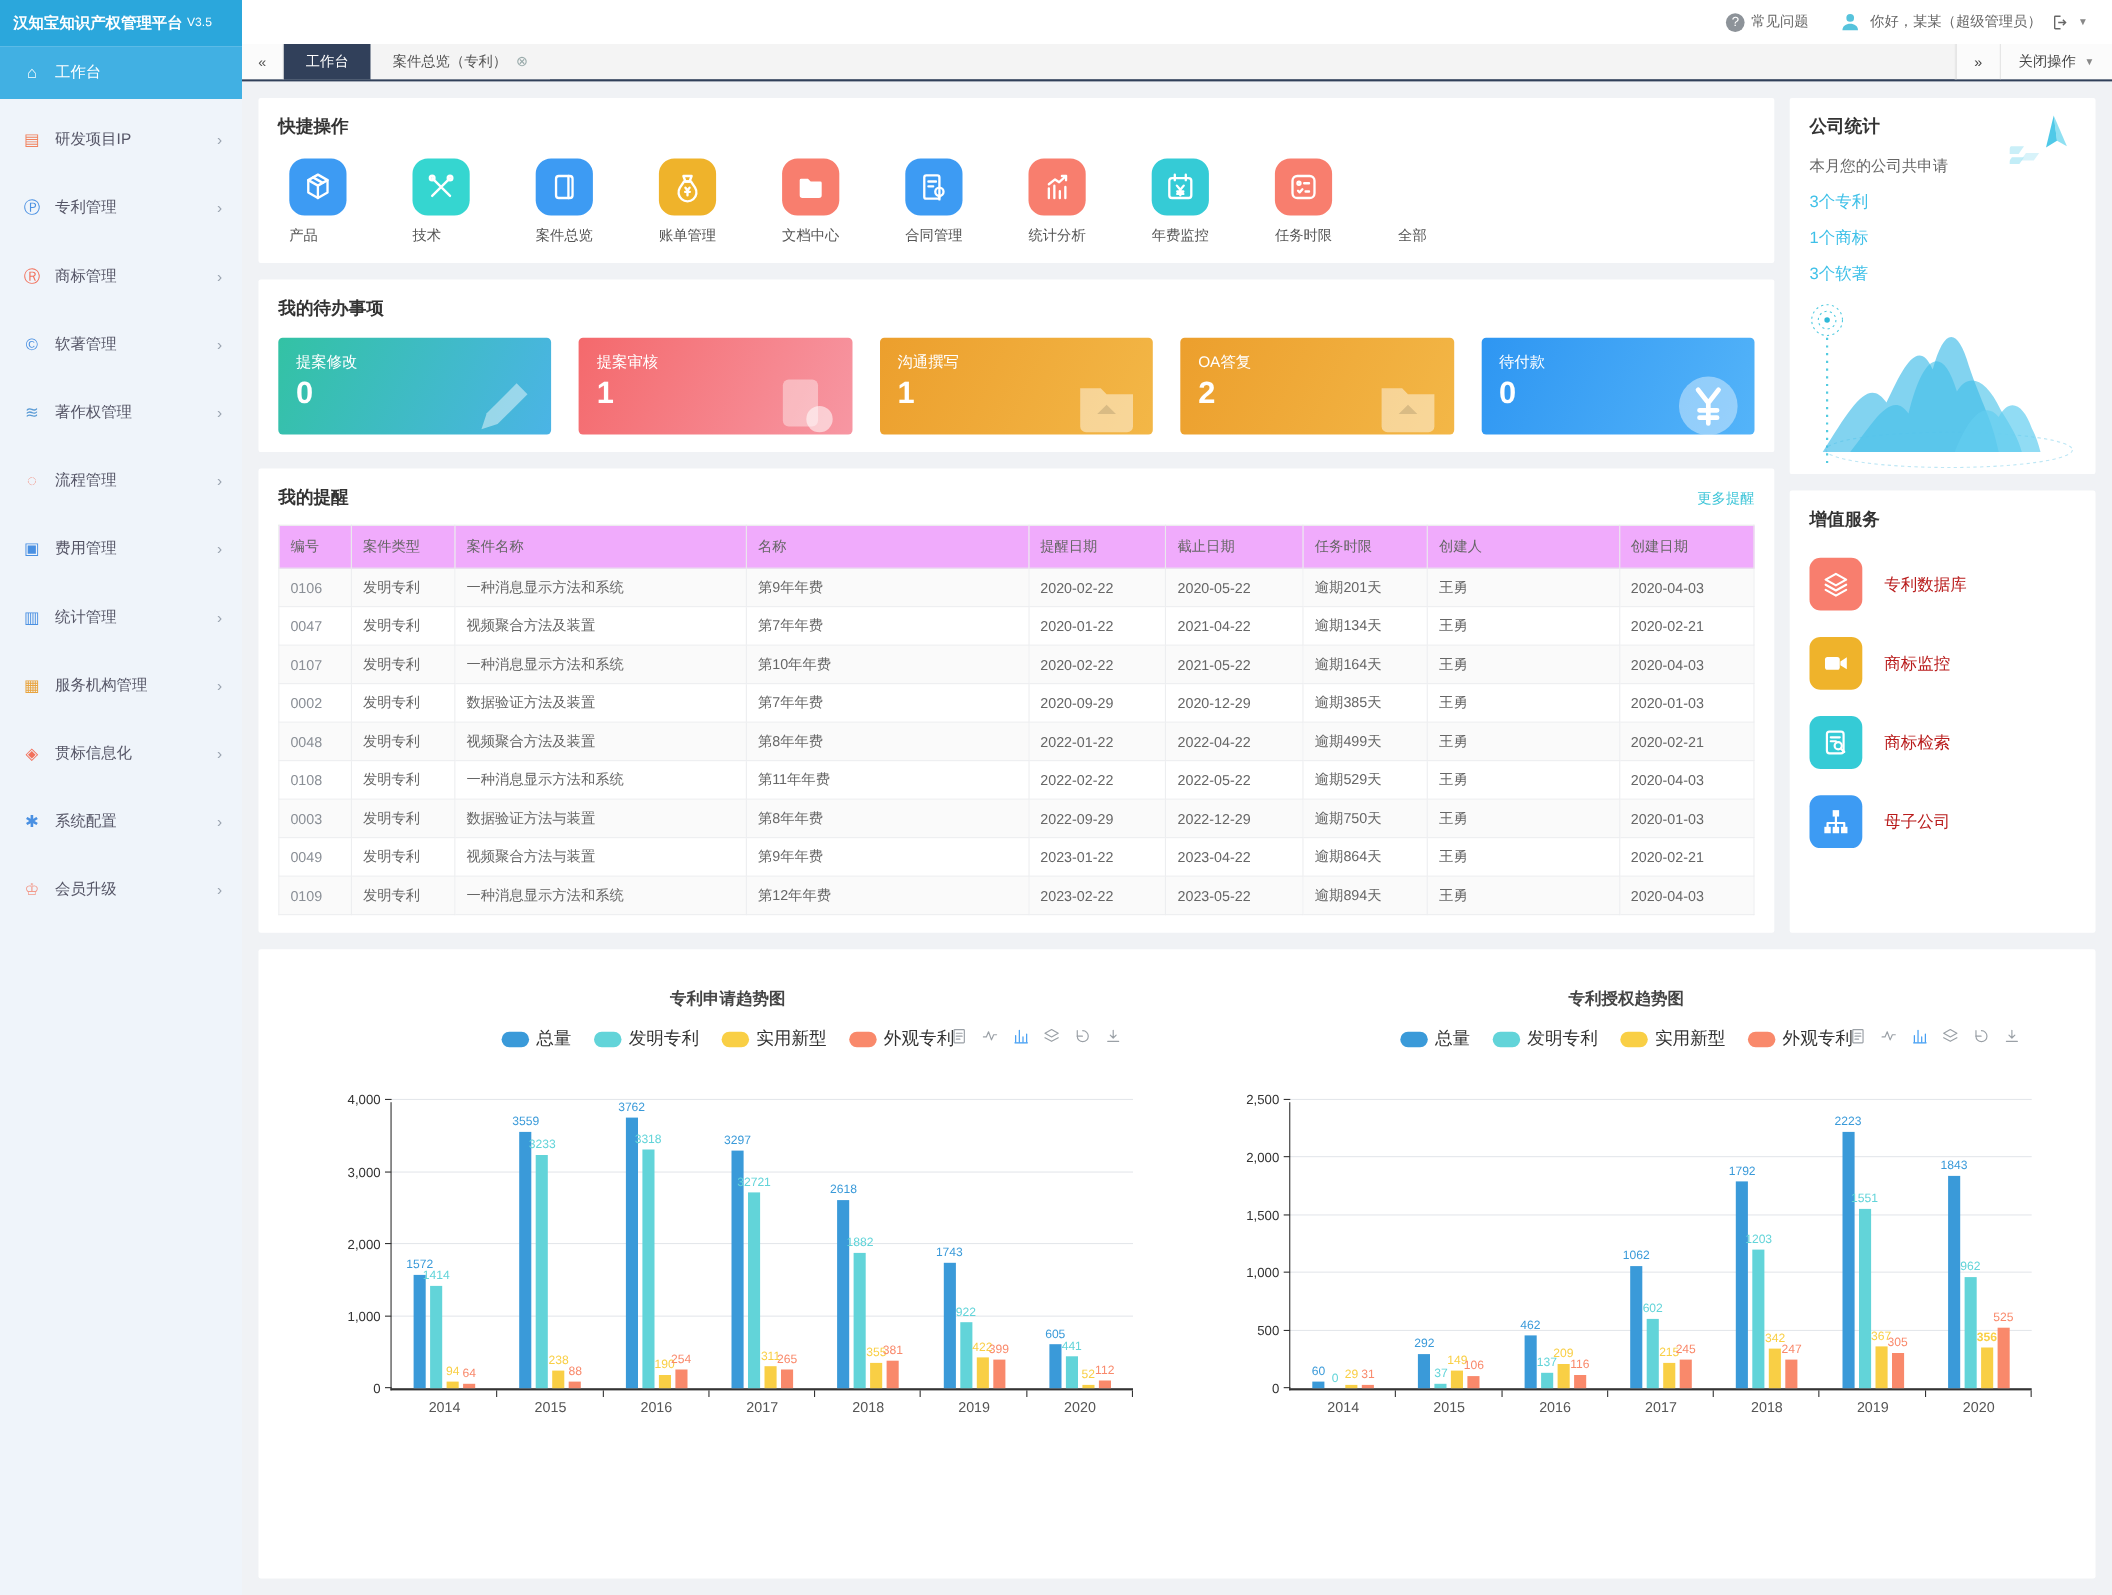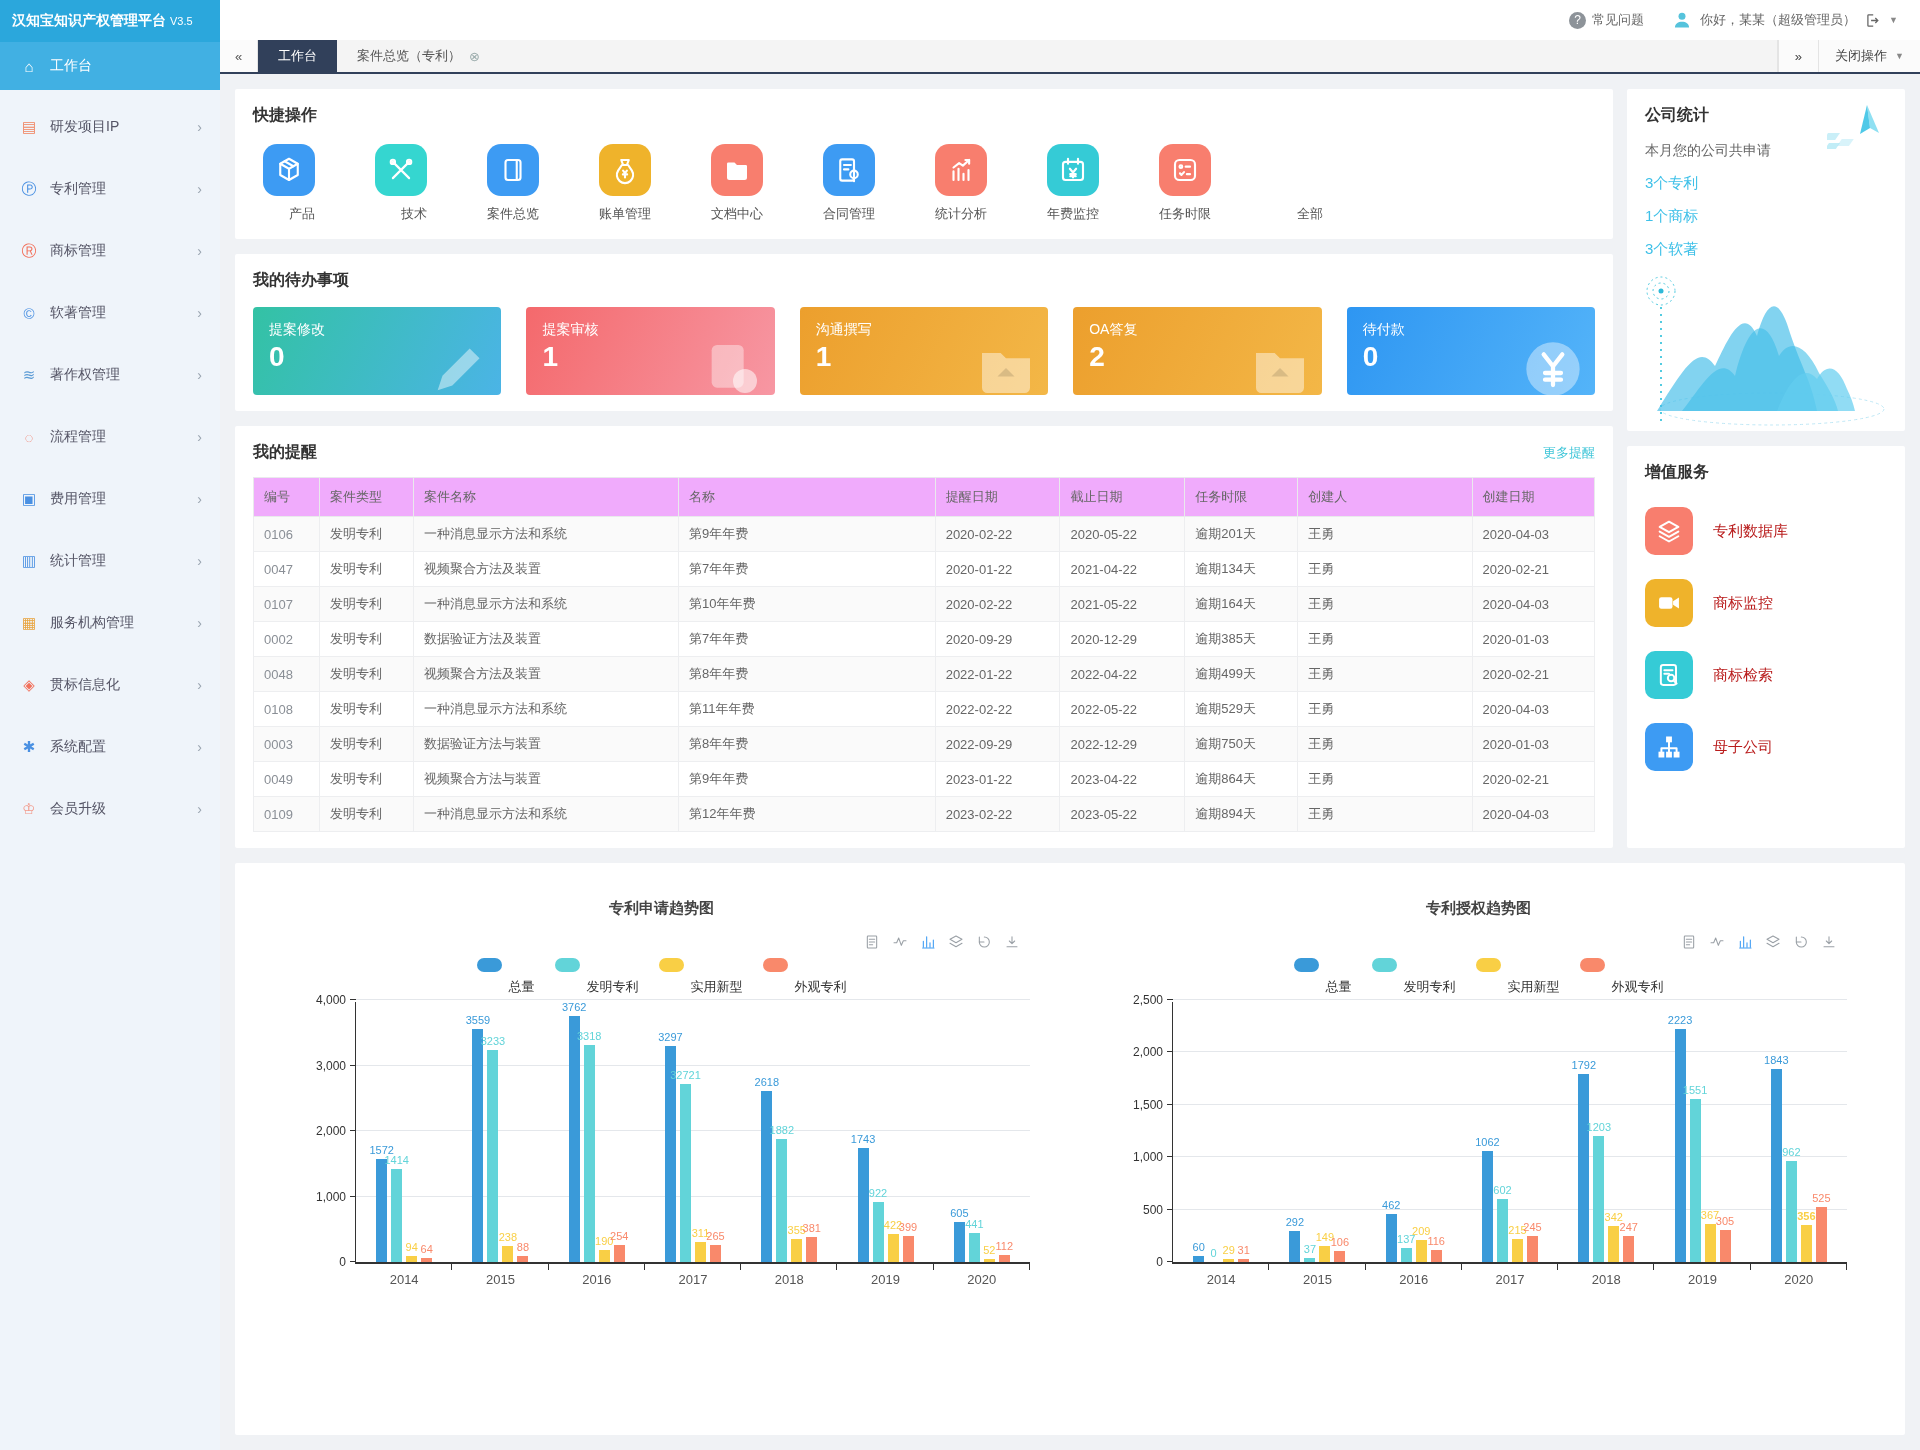--- a/index.html
+++ b/index.html
@@ -48,21 +48,21 @@
   .upper { display:flex; gap:14px; }
   .left-stack { flex:1; display:flex; flex-direction:column; gap:15px; min-width:0; }
   .right-stack { width:278px; flex:none; display:flex; flex-direction:column; gap:15px; }
   .card { background:#fff; border-radius:2px; padding:16px 18px; }
   .card-title { font-size:16px; color:#333; font-weight:bold; }
   .title-row { display:flex; align-items:center; justify-content:space-between; }
   .more-link { color:#3EC5D8; font-size:13px; cursor:pointer; }
 
   
   .quick-row { display:flex; gap:60px; margin-top:18px; padding-left:10px; }
-  .quick-item { display:flex; flex-direction:column; align-items:flex-end; gap:9px; cursor:pointer; }
+  .quick-item { display:flex; flex-direction:column; align-items:flex-start; gap:9px; cursor:pointer; }
   .tile { width:52px; height:52px; border-radius:14px; display:flex; align-items:center; justify-content:center; }
   .tile svg { width:30px; height:30px; }
   .quick-label { font-size:13px; color:#555; }
 
   
   .todo-row { display:flex; gap:25px; margin-top:16px; }
   .todo-card { width:250px; height:88px; border-radius:4px; color:#fff; padding:14px 16px;
     position:relative; overflow:hidden; cursor:pointer; }
   .todo-label { font-size:14px; }
   .todo-count { font-size:28px; margin-top:2px; font-weight:bold; }
@@ -96,21 +96,21 @@
 
   
   .charts-card { flex:1; }
   .charts-row { display:flex; margin-top:6px; }
   .chart { flex:1; position:relative; padding:0 40px; }
   .chart-title { text-align:center; font-size:15px; font-weight:bold; color:#444; margin-top:14px; }
   .legend-row { position:relative; margin-top:16px; height:22px; }
   .legend { display:flex; justify-content:center; gap:20px; }
   .lg-item { display:flex; align-items:center; gap:7px; cursor:pointer; }
   .lg-swatch { width:25px; height:14px; border-radius:7px; }
-  .lg-label { font-size:13px; color:#333;margin-top:44px; }
+  .lg-label { font-size:16px; color:#333; }
   .toolbox { position:absolute; right:10px; top:0; display:flex; gap:12px; }
   .toolbox .tb { width:16px; height:16px; cursor:pointer; }
   .plot-wrap { margin-top:46px; padding-left:62px; padding-bottom:34px; position:relative; }
   .plot { position:relative; height:262px; border-left:1px solid #333; border-bottom:2px solid #333; display:flex; }
   .grid { position:absolute; left:0; right:0; height:1px; background:#E4E7EB; }
   .ylab { position:absolute; left:-62px; width:52px; text-align:right; font-size:12px; color:#333;
     transform:translateY(-50%); }
   .ytickmark { position:absolute; left:-6px; width:6px; height:1px; background:#333; }
   .cgroup { flex:1; position:relative; display:flex; align-items:flex-end; justify-content:center; }
   .cgroup::after { content:""; position:absolute; right:0; bottom:-8px; width:1px; height:6px; background:#333; }

